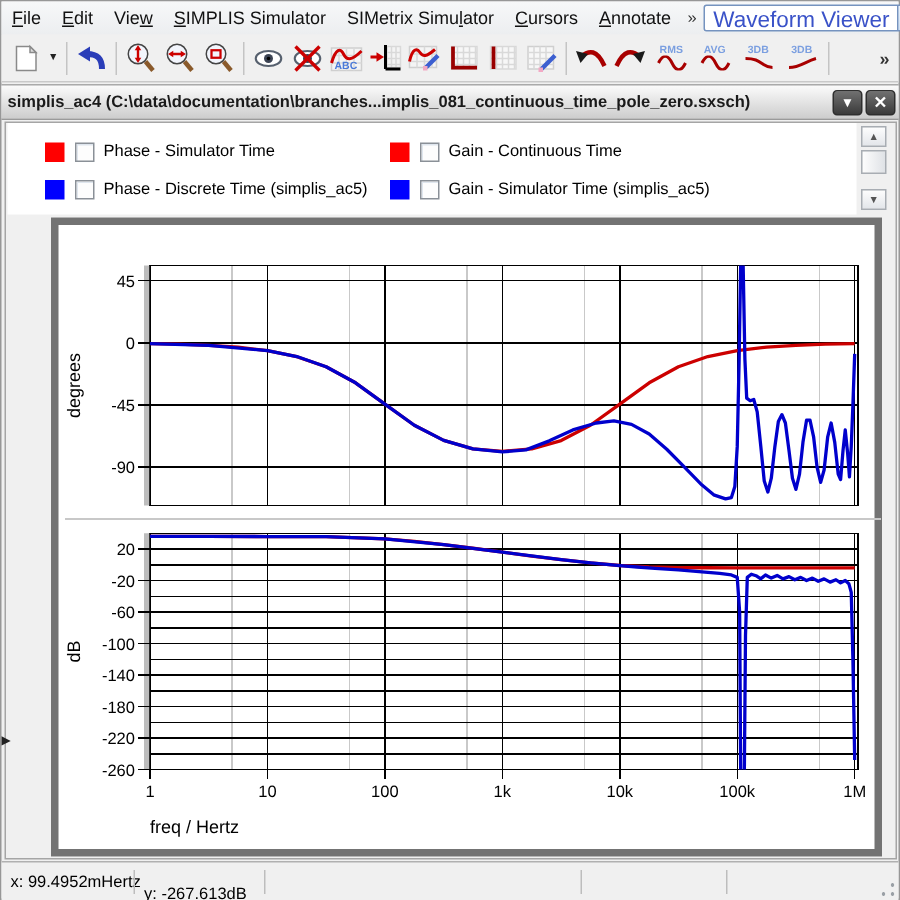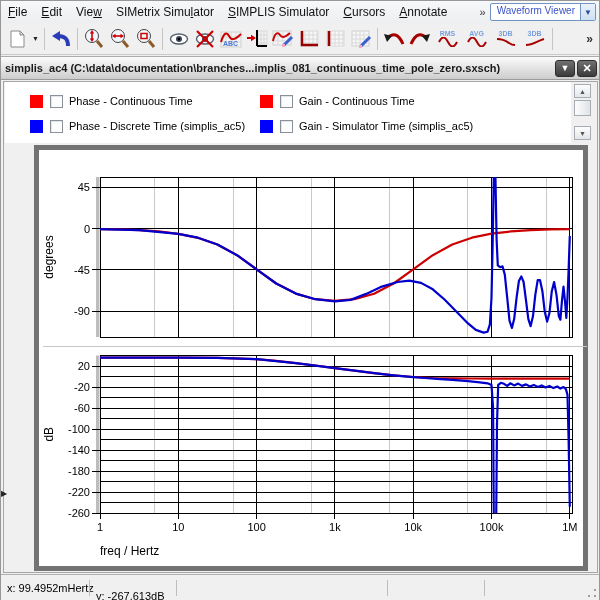--- a/index.html
+++ b/index.html
@@ -11,21 +11,21 @@
   
   #menubar { position:absolute; left:0; top:0; width:598px; height:22px;
              background:linear-gradient(#f7f8f9,#eceef0); display:flex; align-items:center;
              font-size:12px; color:#111; }
   .menu-item { padding:2px 7px; cursor:default; white-space:nowrap; }
   .menu-item u { text-decoration:underline; }
   #menubar .spacer { flex:1; }
   .chevron { color:#333; font-size:11px; padding:0 4px; }
   #viewer-combo { display:flex; align-items:stretch; height:18px; margin-right:3px;
                   border:1px solid #7593bf; background:#fff; border-radius:2px; }
-  #viewer-combo .val { padding:1px 5px 0 6px; font-size:10px; color:#3a52c8; white-space:nowrap; }
+  #viewer-combo .val { padding:1px 5px 0 6px; font-size:15px; color:#3a52c8; white-space:nowrap; }
   #viewer-combo .arrow { width:15px; background:linear-gradient(#eaf2fb,#cfe0f3);
                          border-left:1px solid #7593bf; color:#2a4a9a; font-size:8px;
                          display:flex; align-items:center; justify-content:center; }
 
   
   #toolbar { position:absolute; left:0; top:22px; width:598px; height:32px;
              background:#f0f0f0; border-bottom:1px solid #c9c9c9;
              display:flex; align-items:center; padding-left:3px; }
   .tbtn { width:26px; height:26px; display:flex; flex-direction:column; align-items:center;
           justify-content:center; border-radius:3px; }
@@ -91,22 +91,22 @@
 </style>
 </head>
 <body>
 
 <div id="window">
 
   <div id="menubar">
     <span class="menu-item"><u>F</u>ile</span>
     <span class="menu-item"><u>E</u>dit</span>
     <span class="menu-item">Vie<u>w</u></span>
+    <span class="menu-item"><u>S</u>IMPLIS Simulator</span>
     <span class="menu-item">SIMetrix Simu<u>l</u>ator</span>
-    <span class="menu-item"><u>S</u>IMPLIS Simulator</span>
     <span class="menu-item"><u>C</u>ursors</span>
     <span class="menu-item"><u>A</u>nnotate</span>
     <span class="spacer"></span>
     <span class="chevron">»</span>
     <span id="viewer-combo">
       <span class="val">Waveform Viewer</span>
       <span class="arrow">▼</span>
     </span>
   </div>
 
@@ -261,21 +261,21 @@
     <span class="cap-btn">▼</span>
     <span class="cap-btn close">✕</span>
   </div>
 
   <div id="content">
 
     <div id="legend">
       <div class="leg-item" style="left:25px; top:12px;">
         <span class="leg-swatch" style="background: rgb(255, 0, 0);"></span>
         <span class="leg-check"></span>
-        <span class="leg-label">Phase - Continuous Time</span>
+        <span class="leg-label">Phase - Simulator Time</span>
       </div>
       <div class="leg-item" style="left:25px; top:37px;">
         <span class="leg-swatch" style="background: rgb(0, 0, 255);"></span>
         <span class="leg-check"></span>
         <span class="leg-label">Phase - Discrete Time (simplis_ac5)</span>
       </div>
       <div class="leg-item" style="left:255px; top:12px;">
         <span class="leg-swatch" style="background: rgb(255, 0, 0);"></span>
         <span class="leg-check"></span>
         <span class="leg-label">Gain - Continuous Time</span>

